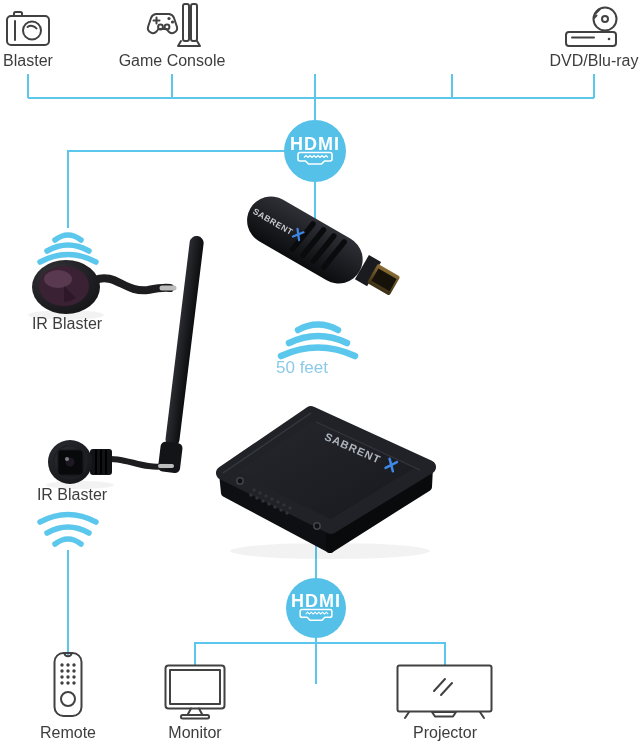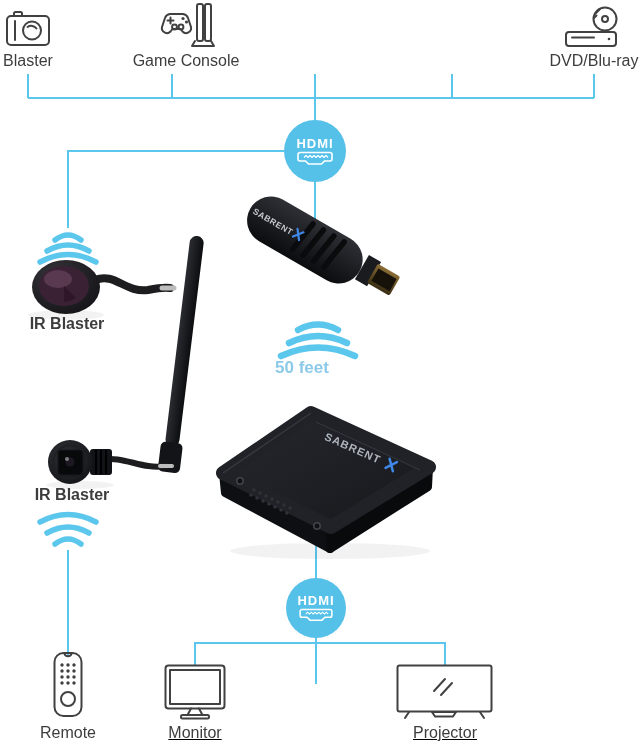--- a/index.html
+++ b/index.html
@@ -11,26 +11,26 @@
   .arc-lg{stroke-width:6.5;}
   .ic{stroke:var(--stroke,#414141);fill:none;stroke-width:2;stroke-linecap:round;stroke-linejoin:round;}
   .icf{fill:var(--stroke,#414141);stroke:none;}
   .brandtxt{fill:#c3c8cf;font-weight:bold;letter-spacing:.5px;}
   .boxbrand{fill:#aeb4bd;font-weight:bold;letter-spacing:1px;}
   .item{position:absolute;z-index:2;display:flex;flex-direction:column;align-items:center;
         justify-content:flex-end;width:120px;}
   .item .icon-wrap{margin-bottom:4px;display:flex;}
   .label{font-size:16px;color:var(--label,#3d3d3d);line-height:18px;white-space:nowrap;}
   .src{top:0;height:70px;}
-  .out{top:664px;height:78px;text-decoration:underline;}
+  .out{top:664px;height:78px;}
   .rem{left:8px;top:658px;height:84px;}
   .hdmi-circle{position:absolute;z-index:2;border-radius:50%;background:var(--circle,#55c0e8);
         color:#fff;display:flex;flex-direction:column;align-items:center;justify-content:center;}
-  .hdmi-word{font-size:13px;font-weight:bold;letter-spacing:1px;line-height:14px;}
-  .floating-label{position:absolute;z-index:2;text-align:center;font-weight:bold;}
+  .hdmi-word{font-size:18px;font-weight:bold;letter-spacing:1px;line-height:14px;}
+  .floating-label{position:absolute;z-index:2;text-align:center;}
   .feet{color:var(--feet,#8ccae8);font-size:17px;}
 </style>
 </head>
 <body>
 
 <div class="canvas">
 
   <svg class="bg" width="640" height="744" viewBox="0 0 640 744">
     <defs>
       <linearGradient id="gradDongle" x1="0" y1="0" x2="0" y2="1">
@@ -162,21 +162,21 @@
       <path class="ic" d="M10,8 V5.5 a1.5,1.5 0 0 1 1.5,-1.5 h5 a1.5,1.5 0 0 1 1.5,1.5 V8"></path>
       <rect class="ic" x="3" y="8" width="42" height="29" rx="4"></rect>
       <path class="ic" d="M11,13 V32"></path>
       <circle class="ic" cx="28" cy="22.5" r="9"></circle>
       <path class="ic" d="M23.5,19 a6.5,6.5 0 0 1 9,1.5"></path>
     </svg>
       </div>
     <div class="label">Blaster</div>
   </div>
 
-  <div class="item src" style="left:126px">
+  <div class="item src" style="left:112px">
     <div class="icon-wrap">
         <svg width="58" height="46" viewBox="0 0 58 46">
       <rect class="ic" x="40" y="2" width="6" height="37" rx="2"></rect>
       <rect class="ic" x="48" y="2" width="6" height="37" rx="2"></rect>
       <path class="ic" d="M38,39 l-3,5 h22 l-3,-5"></path>
       <path class="ic" d="M8,16 a6,6 0 0 1 5,-4 h13 a6,6 0 0 1 5,4 l3,9 a5,5 0 0 1 -8.5,4.5 l-2,-2.5 h-8 l-2,2.5 A5,5 0 0 1 5,25 z"></path>
       <path class="ic" d="M13.5,15.5 v6 M10.5,18.5 h6"></path>
       <circle class="icf" cx="26" cy="16.5" r="1.6"></circle>
       <circle class="icf" cx="29.5" cy="20" r="1.6"></circle>
       <circle class="ic" cx="17.5" cy="25" r="2.4"></circle>

